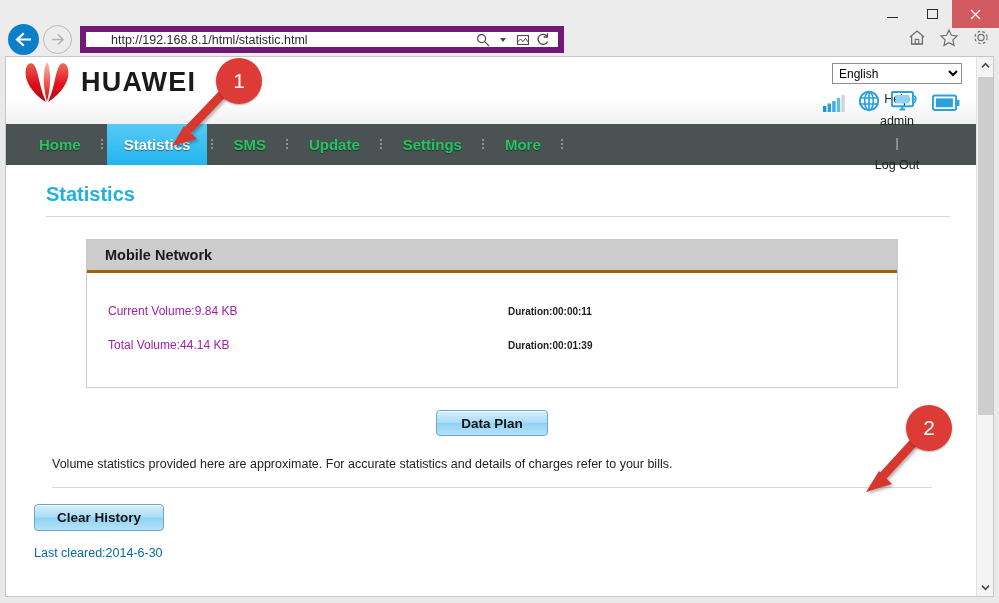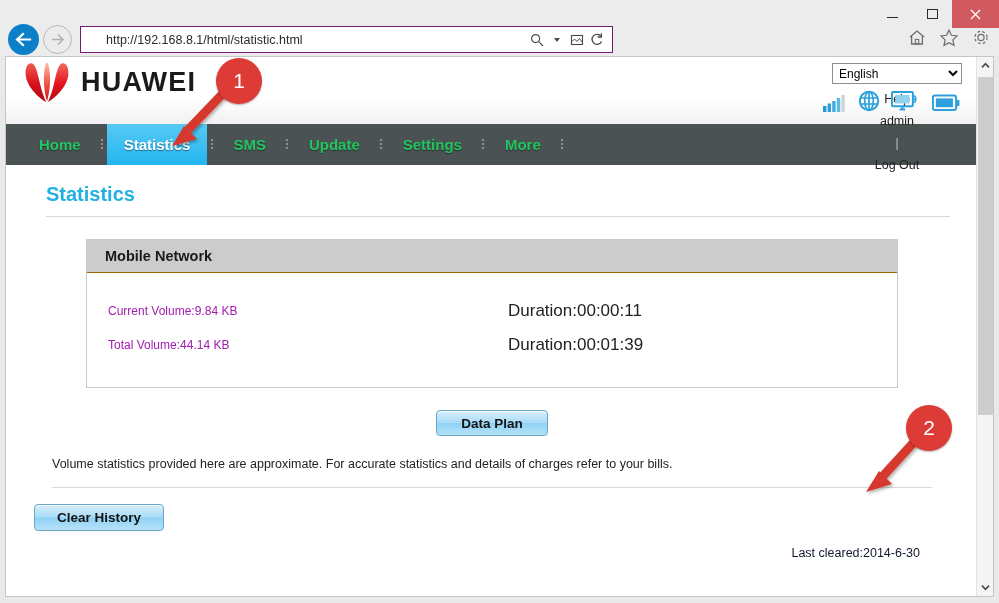--- a/index.html
+++ b/index.html
@@ -41,22 +41,22 @@
   }
   .nav-fwd {
     position: absolute; left: 43px; top: 25px;
     width: 29px; height: 29px; border-radius: 50%;
     border: 1px solid #b8b8b8; background: #ececed;
     display: flex; align-items: center; justify-content: center;
   }
 
   .addressbar {
     position: absolute; left: 80px; top: 26px;
-    width: 533px; height: 27px;
-    background: #fff; border: 1px solid #701a75;
+    width: 484px; height: 27px;
+    background: #fff; border: 6px solid #701a75;
     display: flex; align-items: center;
   }
   .url-text {
     flex: 1; padding-left: 25px;
     font-size: 12.5px; color: #2b2b2b; white-space: nowrap; overflow: hidden;
   }
   .ab-icons { display: flex; align-items: center; gap: 3px; padding-right: 7px; color: #4a4a4a; }
   .ab-ic { width: 17px; height: 19px; display:flex; align-items:center; justify-content:center; }
   .caret-dn { width:0;height:0;border-left:3.5px solid transparent;border-right:3.5px solid transparent;border-top:4px solid #4a4a4a; }
 
@@ -128,43 +128,43 @@
   .nav-divider { display:flex; align-items:center; width: 9px; justify-content: center; }
   .nav-divider i { display:block; width:2px; height:11px; background-image: repeating-linear-gradient(to bottom, #8b9193 0 2px, transparent 2px 4px); }
 
   
   .content { padding: 0 28px; position: relative; }
   .page-title { font-size: 20px; font-weight: bold; color: #22b0e2; padding: 18px 0 10px 12px; }
   .title-rule { height: 1px; background: #d9d9d9; margin: 0 0 22px 12px; }
 
   .panel { margin: 0 52px 0 52px; border: 1px solid #c9c9c9; background: #fff; }
   .panel-head {
-    background: #cccccc; border-bottom: 1px solid #a16207;
+    background: #cccccc; border-bottom: 3px solid #a16207;
     height: 33px; display: flex; align-items: center;
     padding-left: 18px; font-size: 14.5px; font-weight: bold; color: #1a1a1a;
   }
   .panel-body { padding: 21px 0 25px 0; }
   .stat-row { display: flex; padding: 0 0 0 21px; height: 34px; align-items: center; }
   .stat-left { width: 400px; font-size: 12px; color: #a21caf; }
-  .stat-right { font-size: 17px; color: #222; }
+  .stat-right { font-size: 10px; color: #222; font-weight: bold; }
 
   .btn {
     display: inline-flex; align-items: center; justify-content: center;
     height: 26px; padding: 0 24px;
     background: linear-gradient(to bottom, #d8eefb 0%, #aadcf7 48%, #8fd2f5 52%, #b6e2f9 100%);
     border: 1px solid #68a8c8; border-radius: 4px;
     font-size: 13.5px; font-weight: bold; color: #131313;
     box-shadow: inset 0 1px 0 rgba(255,255,255,.75);
   }
   .btn-center { display: flex; justify-content: center; margin-top: 22px; }
   .disclaimer { font-size: 12.5px; color: #222; margin: 21px 0 0 18px; }
   .foot-rule { height: 1px; background: #d9d9d9; margin: 16px 18px 0 18px; }
   .clear-wrap { display: flex; justify-content: flex-start; padding-right: 86px; margin-top: 16px; }
   .btn-clear { height: 27px; padding: 0 22px; }
-  .last-cleared { text-align: right; padding-right: 30px; margin-top: 15px; font-size: 12.5px; color: #0f172a; }
+  .last-cleared { text-align: left; padding-right: 30px; margin-top: 15px; font-size: 12.5px; color: #0369a1; }
 
   
   .scrollbar {
     position: absolute; right: 0; top: 0; width: 17px; height: 539px;
     background: #f4f4f4; border-left: 1px solid #e2e2e2;
   }
   .sb-arrow { height: 17px; display: flex; align-items: center; justify-content: center; color: #555; font-size: 9px; }
   .sb-arrow.down { position: absolute; bottom: 0; left: 0; right: 0; }
   .sb-thumb { position: absolute; top: 20px; left: 1px; width: 15px; height: 338px; background: #cdcdcd; }
 

